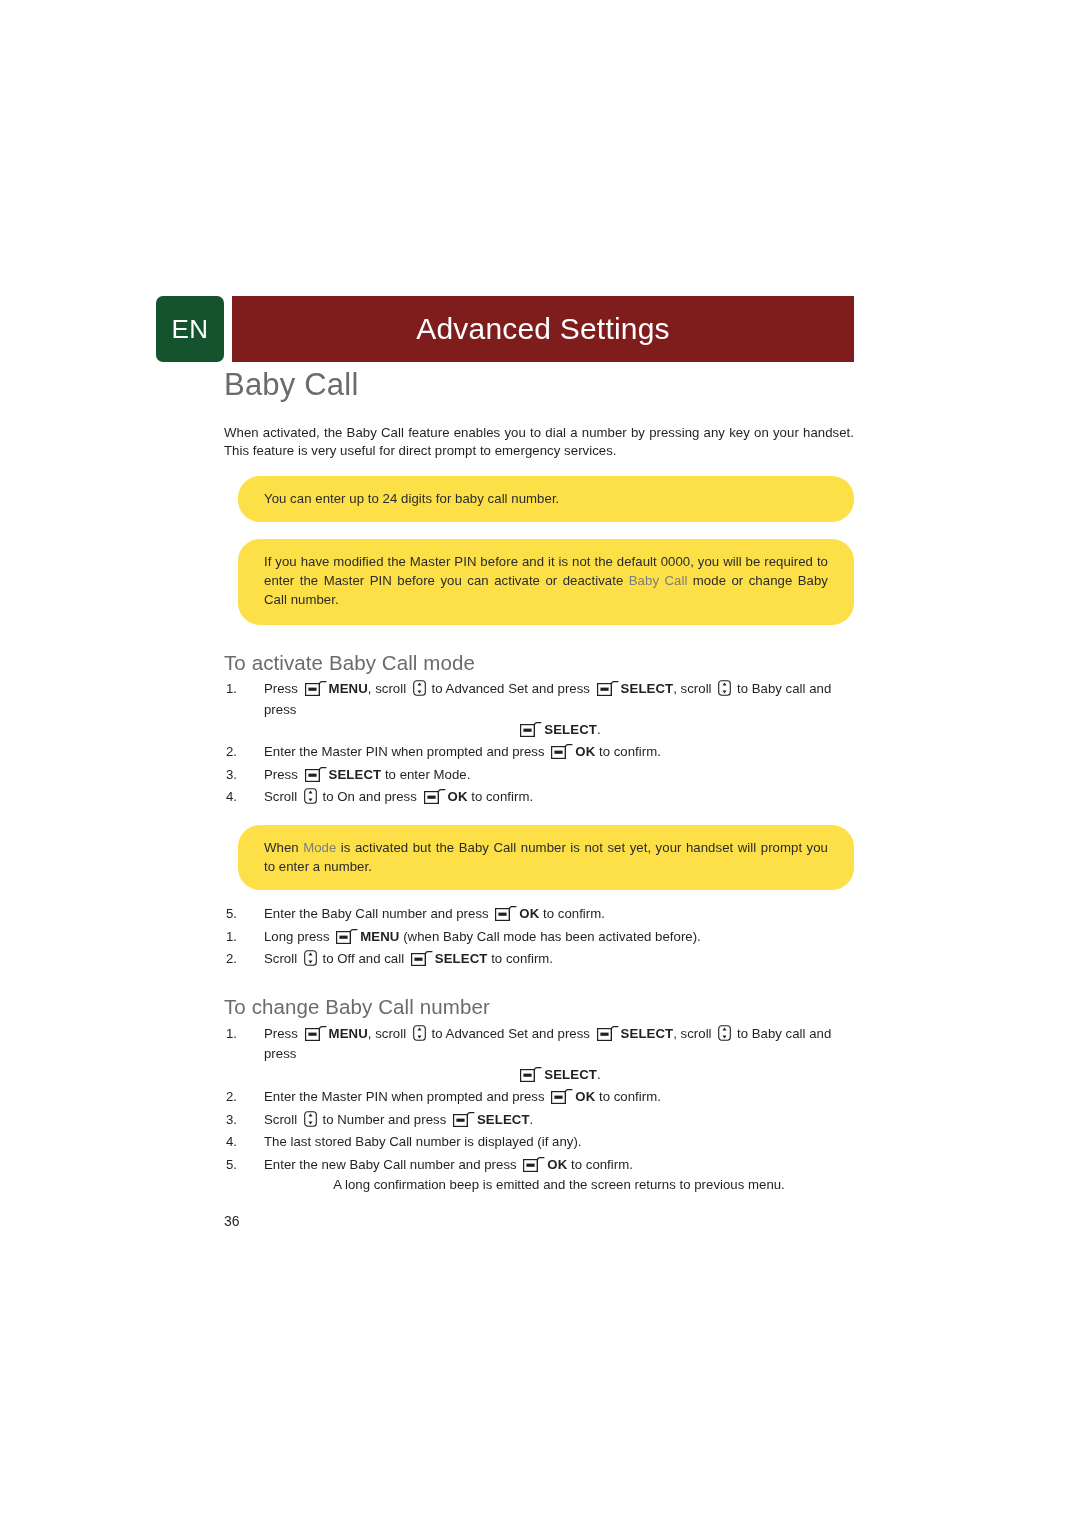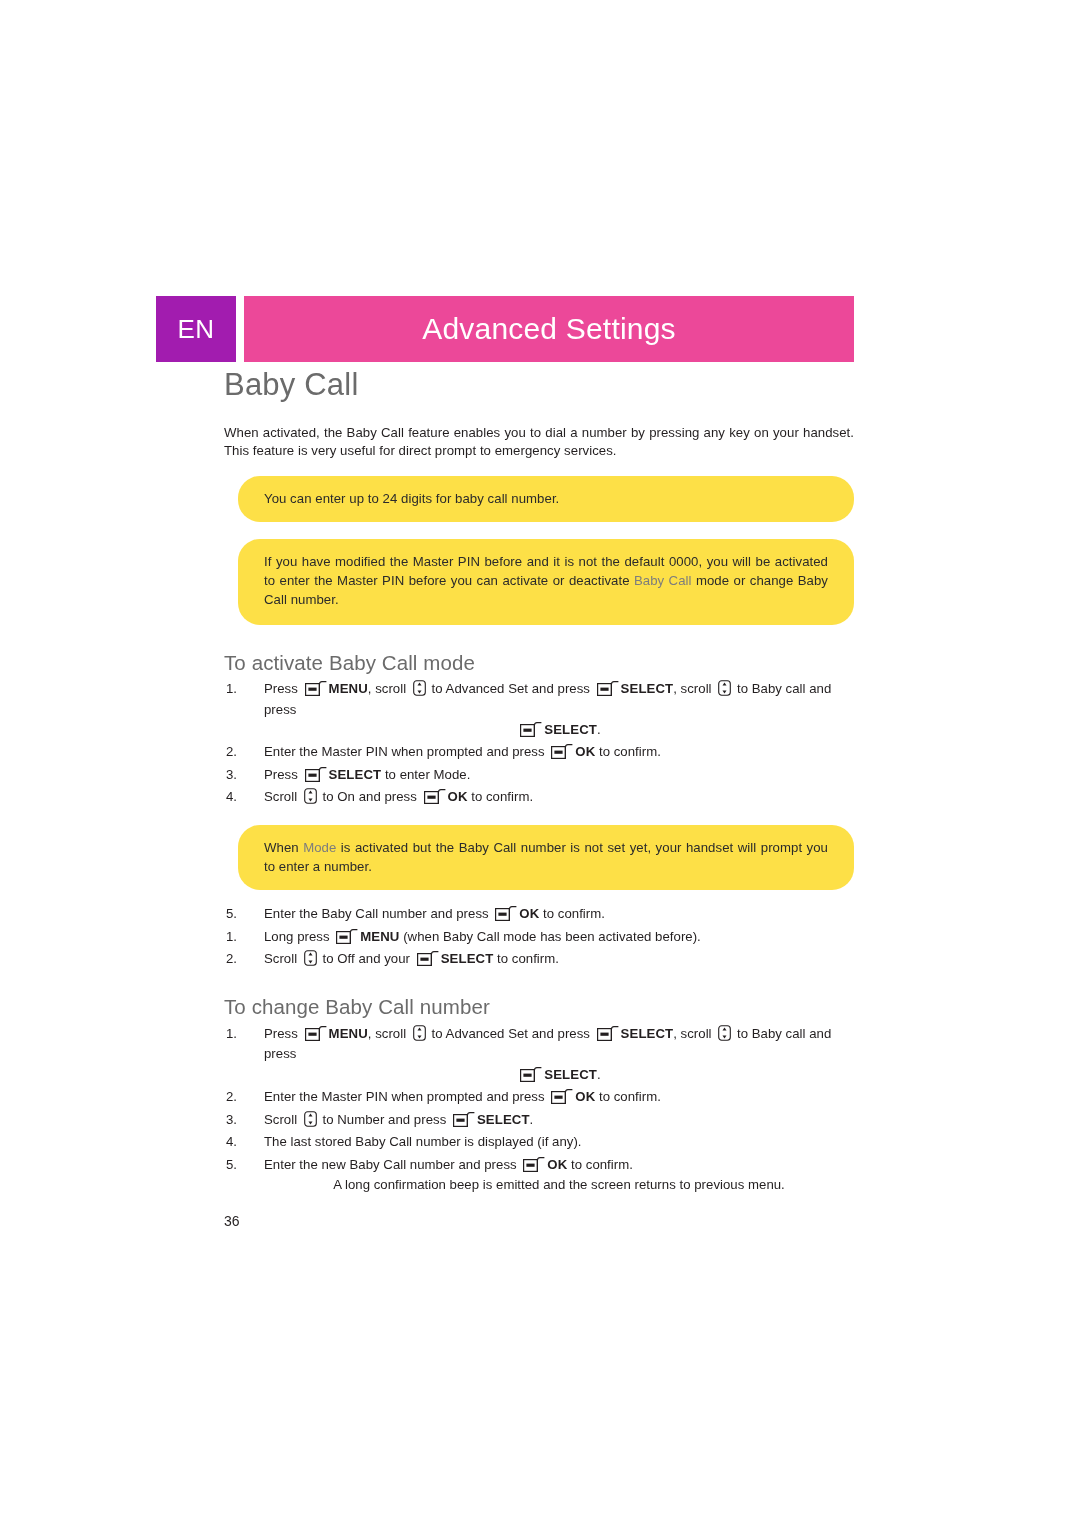--- a/index.html
+++ b/index.html
@@ -26,36 +26,37 @@
   .header {
     position: absolute;
     left: 156px;
     top: 296px;
     width: 698px;
     height: 66px;
     display: flex;
     align-items: stretch;
   }
   .lang-box {
-    width: 80px;
-    background: #a21caf;
+    width: 68px;
+    background: #14532d;
     display: flex;
     align-items: center;
     justify-content: center;
+    border-radius: 7px;
   }
   .lang-box span {
     color: #ffffff;
     font-size: 26px;
     letter-spacing: 0.5px;
     font-weight: 400;
   }
   .header-gap { width: 8px; background: #ffffff; }
   .banner {
     flex: 1;
-    background: #ec4899;
+    background: #7f1d1d;
     display: flex;
     align-items: center;
     justify-content: center;
   }
   .banner span {
     color: #ffffff;
     font-size: 30px;
     font-weight: 400;
     letter-spacing: 0.2px;
   }
@@ -182,21 +183,21 @@
 
     <h1 class="doc-title">Baby Call</h1>
 
     <p class="intro">When activated, the Baby Call feature enables you to dial a number by pressing any key on your handset. This feature is very useful for direct prompt to emergency services.</p>
 
     <div class="note">
       <span>You can enter up to 24 digits for baby call number.</span>
     </div>
 
     <div class="note tall">
-      <span>If you have modified the Master PIN before and it is not the default 0000, you will be activated to enter the Master PIN before you can activate or deactivate </span><span class="soft">Baby Call</span><span> mode or change Baby Call number.</span>
+      <span>If you have modified the Master PIN before and it is not the default 0000, you will be required to enter the Master PIN before you can activate or deactivate </span><span class="soft">Baby Call</span><span> mode or change Baby Call number.</span>
     </div>
 
     <h2 class="sect">To activate Baby Call mode</h2>
     <ol class="steps">
 
       <li>
         <span class="num">1.</span><span>Press </span><span class="ico"><svg width="22" height="15" viewBox="0 0 22 15">
               <rect x="0.6" y="2.6" width="13.8" height="11.8" fill="#ffffff" stroke="#231f20" stroke-width="1.2"></rect>
               <rect x="3.4" y="6.6" width="8.2" height="3.2" fill="#231f20"></rect>
               <path d="M14.4 14.4 L14.4 3.2 Q14.4 0.7 17.0 0.7 L21.4 0.7" fill="none" stroke="#231f20" stroke-width="1.2"></path>
@@ -268,21 +269,21 @@
               <rect x="0.6" y="2.6" width="13.8" height="11.8" fill="#ffffff" stroke="#231f20" stroke-width="1.2"></rect>
               <rect x="3.4" y="6.6" width="8.2" height="3.2" fill="#231f20"></rect>
               <path d="M14.4 14.4 L14.4 3.2 Q14.4 0.7 17.0 0.7 L21.4 0.7" fill="none" stroke="#231f20" stroke-width="1.2"></path>
             </svg></span><b class="kk">MENU</b><span> (when Baby Call mode has been activated before).</span>
       </li>
       <li>
         <span class="num">2.</span><span>Scroll </span><span class="ico"><svg width="13" height="16" viewBox="0 0 13 16">
               <rect x="0.7" y="0.7" width="11.6" height="14.6" rx="3" ry="3" fill="#ffffff" stroke="#231f20" stroke-width="1.1"></rect>
               <path d="M6.5 2.4 L8.5 5.6 L4.5 5.6 Z" fill="#231f20"></path>
               <path d="M6.5 13.6 L4.5 10.4 L8.5 10.4 Z" fill="#231f20"></path>
-            </svg></span><span> to Off and your </span><span class="ico"><svg width="22" height="15" viewBox="0 0 22 15">
+            </svg></span><span> to Off and call </span><span class="ico"><svg width="22" height="15" viewBox="0 0 22 15">
               <rect x="0.6" y="2.6" width="13.8" height="11.8" fill="#ffffff" stroke="#231f20" stroke-width="1.2"></rect>
               <rect x="3.4" y="6.6" width="8.2" height="3.2" fill="#231f20"></rect>
               <path d="M14.4 14.4 L14.4 3.2 Q14.4 0.7 17.0 0.7 L21.4 0.7" fill="none" stroke="#231f20" stroke-width="1.2"></path>
             </svg></span><b class="kk">SELECT</b><span> to confirm.</span>
       </li>
     </ol>
 
     <h2 class="sect">To change Baby Call number</h2>
     <ol class="steps">
 

